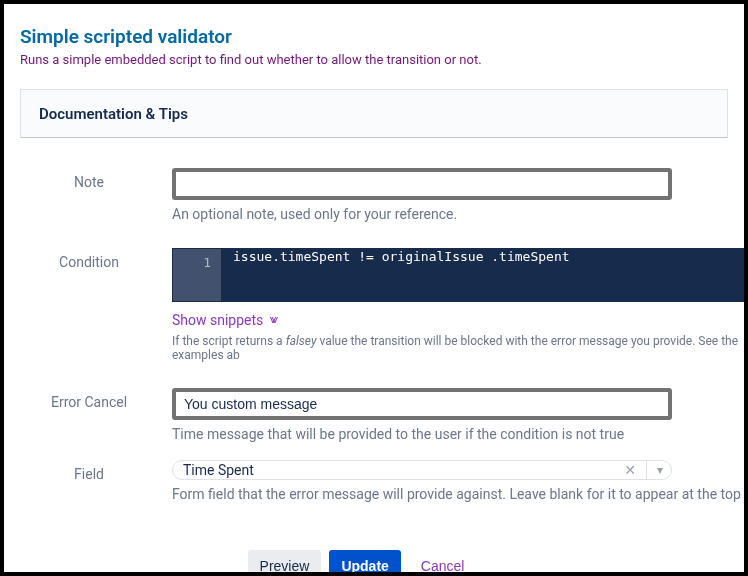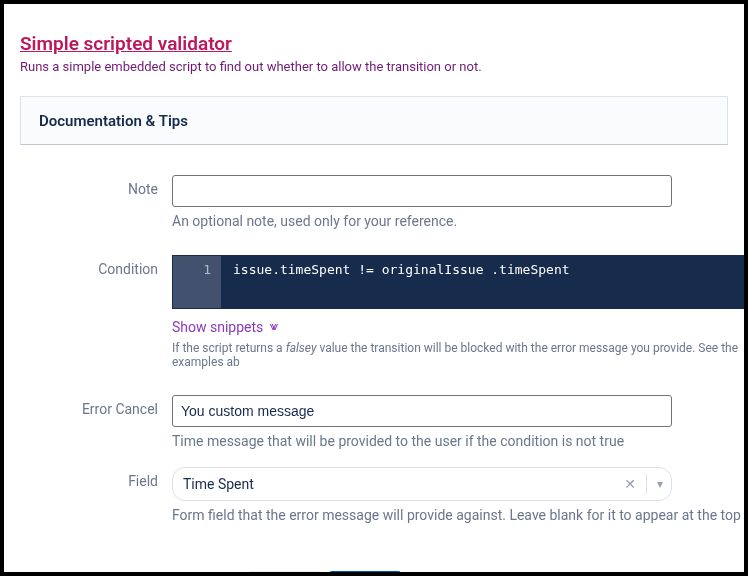--- a/index.html
+++ b/index.html
@@ -10,45 +10,45 @@
     width:748px; height:576px;
     overflow:hidden;
   }
   .frame {
     position:absolute; top:4px; left:4px;
     width:740px; height:568px;
     background:#fff;
     padding:12px 0 16px 16px;
     overflow:hidden;
   }
-  .page-title { font-size:19px; font-weight:600; color:#be185d; margin:16px 0 4px 0;text-decoration:underline; }
+  .page-title { font-size:19px; font-weight:600; color:#0369a1; margin:9px 0 4px 0; }
   .page-subtitle { font-size:13px; color:#701a75; margin:0 0 22px 0; }
 
   .docs-panel {
     border:1px solid #dfe1e6;
     border-bottom:1px solid #c1c7d0;
     background:#fafbfc;
     padding:14px 18px;
     margin-right:16px;
   }
   .docs-panel .label { font-size:15px; font-weight:600; color:#172B4D; }
 
   .form { margin-top:30px; }
   .row { display:flex; margin-bottom:6px; }
   .row-label {
     width:152px; min-width:152px;
-    text-align:right;
+    text-align:center;
     padding-right:14px; padding-top:6px;
     font-size:14px; color:#6B778C;
   }
   .row-body { flex:1; padding-right:0; }
 
   .text-input {
     width:500px; height:32px;
-    border:1px solid #737373;
+    border:4px solid #737373;
     border-radius:3px;
     padding:4px 8px;
     font-size:14px; color:#172B4D;
     background:#fff;
   }
   .help { font-size:14px; color:#6B778C; margin:6px 0 20px 0; }
   .help.tight { margin-bottom:12px; }
 
   .code-editor {
     width:580px; height:54px;
@@ -60,35 +60,35 @@
     overflow:hidden;
   }
   .gutter {
     width:48px; height:100%;
     background:#42526E;
     color:#B3BAC5;
     text-align:right;
     padding:6px 10px 0 0;
     font-size:13px;
   }
-  .code-line { padding:6px 0 0 12px; }
+  .code-line { padding:0 0 0 12px; }
 
   .snippets {
     display:inline-flex; align-items:center;
     color:#8a3ab9; font-size:14px; margin:10px 0 6px 0;
     cursor:pointer;
     justify-content:flex-end;
   }
   .snippets .chev { margin-left:6px; font-size:13px; letter-spacing:-6px; }
 
   .cond-help { font-size:12px; color:#6B778C; margin-bottom:20px; }
   .cond-help em { font-style:italic; }
 
   .select-wrap {
-    width:500px; height:34px;
+    width:500px; height:20px;
     border:1px solid #dfe1e6; border-radius:13px;
     display:flex; align-items:center;
     padding:0 8px 0 10px;
     background:#fff;
   }
   .select-value { flex:1; font-size:14px; color:#172B4D; }
   .clear-x { color:#97A0AF; font-size:14px; padding:0 10px; cursor:pointer; }
   .vline { width:1px; height:20px; background:#dfe1e6; }
   .chevd { color:#97A0AF; padding-left:10px; font-size:12px; cursor:pointer; }
 

